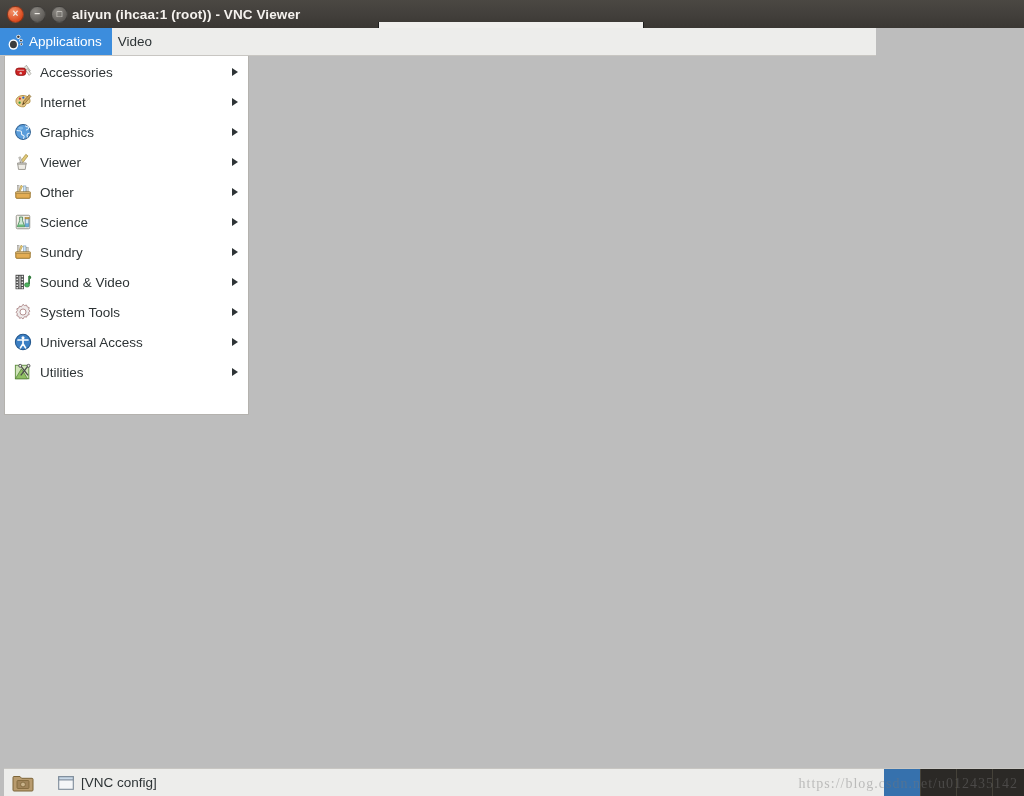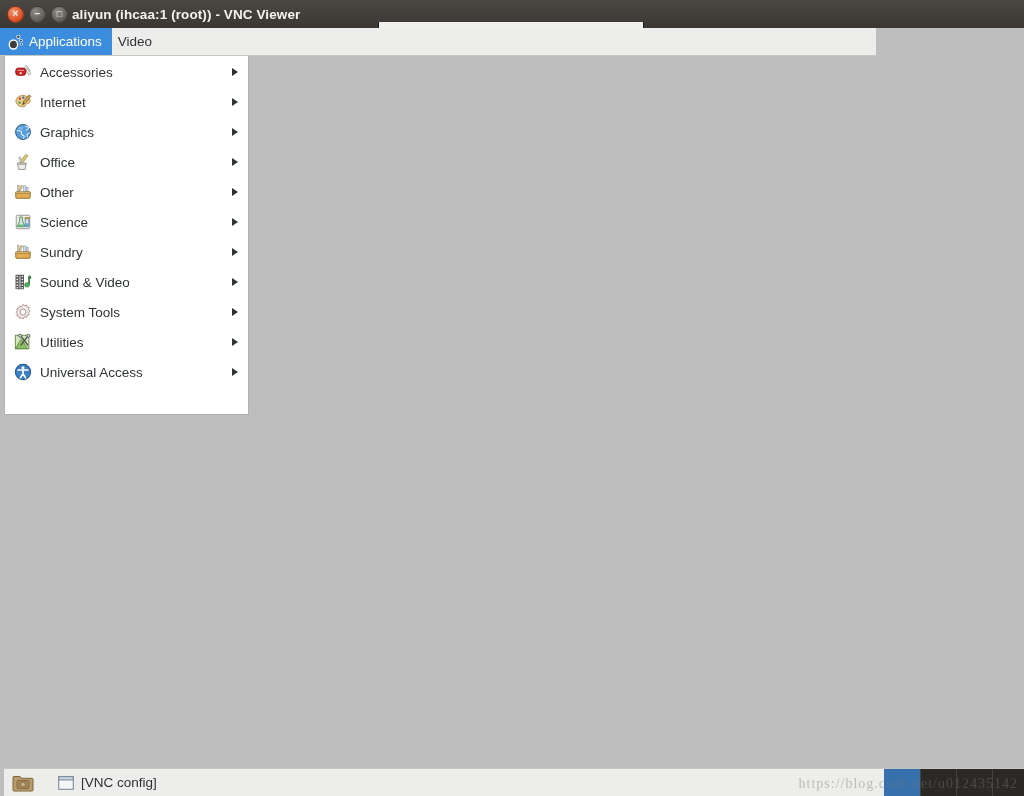--- a/index.html
+++ b/index.html
@@ -238,21 +238,21 @@
     </div>
 
     <div class="menu-item">
       <svg class="mi-icon" viewBox="0 0 16 16">
         <path d="M10.5 1.2 L12.4 2.6 L7.2 9.4 L5.3 8 Z" fill="#e0c97a" stroke="#9a7f2c" stroke-width=".55"></path>
         <path d="M5.3 8 L7.2 9.4 L4.6 10.6 Z" fill="#4a4a4a"></path>
         <path d="M4.2 4 L5.6 3.4 L8 9.6 L6.6 10.2 Z" fill="#d8d6d0" stroke="#8f8d86" stroke-width=".5"></path>
         <path d="M3.2 9 h7.6 l-.8 5.6 H4 Z" fill="#eeece6" stroke="#8f8d86" stroke-width=".75"></path>
         <path d="M3.2 9 h7.6 v1.1 H3.2 Z" fill="#d6d4ce" stroke="#8f8d86" stroke-width=".5"></path>
       </svg>
-      <span class="mi-label">Office</span>
+      <span class="mi-label">Viewer</span>
       <span class="mi-arrow"></span>
     </div>
 
     <div class="menu-item">
       <svg class="mi-icon" viewBox="0 0 16 16">
         <rect x="3" y="2.2" width="1.5" height="6" fill="#d9d6cd" stroke="#8f8d86" stroke-width=".45"></rect>
         <path d="M6.2 2 L7.6 2.8 L5.6 7.2 L4.6 6.6 Z" fill="#e8cc7d" stroke="#9a7f2c" stroke-width=".45"></path>
         <rect x="8.6" y="2.6" width="2" height="5.6" fill="#cfe3f2" stroke="#5f87a8" stroke-width=".45"></rect>
         <rect x="11.2" y="4" width="1.4" height="4.2" fill="#d8d6d0" stroke="#8f8d86" stroke-width=".45"></rect>
         <rect x="1.6" y="8" width="12.8" height="5.6" rx=".8" fill="#e3ad54" stroke="#8f6a20" stroke-width=".8"></rect>
@@ -316,42 +316,42 @@
       <svg class="mi-icon" viewBox="0 0 16 16">
         <path d="M8 1.2 l1.4 1.1 1.7-.5.7 1.7 1.7.6-.5 1.7 1.1 1.4-1.1 1.4.5 1.7-1.7.6-.7 1.7-1.7-.5L8 14.2 6.6 13.1 4.9 13.6 4.2 11.9 2.5 11.3 3 9.6 1.9 8.2 3 6.8 2.5 5.1 4.2 4.5 4.9 2.8 6.6 3.3 Z" fill="#eeeaea" stroke="#b08c8c" stroke-width=".85" stroke-linejoin="round"></path>
         <circle cx="8" cy="8" r="2.7" fill="#ffffff" stroke="#b08c8c" stroke-width=".85"></circle>
       </svg>
       <span class="mi-label">System Tools</span>
       <span class="mi-arrow"></span>
     </div>
 
     <div class="menu-item">
       <svg class="mi-icon" viewBox="0 0 16 16">
+        <circle cx="8" cy="8" r="6.8" fill="#3b7fc4" stroke="#24578c" stroke-width=".9"></circle>
+        <circle cx="8" cy="4.2" r="1.35" fill="#ffffff"></circle>
+        <path d="M3.6 6.2 h8.8" stroke="#ffffff" stroke-width="1.5" stroke-linecap="round"></path>
+        <path d="M8 6.2 v3.4 l-2.3 3.6 M8 9.6 l2.3 3.6" stroke="#ffffff" stroke-width="1.5" stroke-linecap="round" fill="none"></path>
+      </svg>
+      <span class="mi-label">Universal Access</span>
+      <span class="mi-arrow"></span>
+    </div>
+
+    <div class="menu-item">
+      <svg class="mi-icon" viewBox="0 0 16 16">
         <rect x="1.2" y="2" width="12" height="12" fill="#cfe4b8" stroke="#5c8a3c" stroke-width=".8"></rect>
         <path d="M1.2 14 L6.6 5.2 L12 14 Z" fill="#8fbf63" stroke="#4e7a32" stroke-width=".6"></path>
         <path d="M6 2.6 L12.5 11" stroke="#4a4a4a" stroke-width="1.1" fill="none"></path>
         <path d="M12.5 2.6 L6 11" stroke="#4a4a4a" stroke-width="1.1" fill="none"></path>
         <circle cx="5.5" cy="2.5" r="1.3" fill="#f0f0f0" stroke="#4a4a4a" stroke-width=".8"></circle>
         <circle cx="12.9" cy="2.5" r="1.3" fill="#f0f0f0" stroke="#4a4a4a" stroke-width=".8"></circle>
       </svg>
       <span class="mi-label">Utilities</span>
       <span class="mi-arrow"></span>
     </div>
 
-    <div class="menu-item">
-      <svg class="mi-icon" viewBox="0 0 16 16">
-        <circle cx="8" cy="8" r="6.8" fill="#3b7fc4" stroke="#24578c" stroke-width=".9"></circle>
-        <circle cx="8" cy="4.2" r="1.35" fill="#ffffff"></circle>
-        <path d="M3.6 6.2 h8.8" stroke="#ffffff" stroke-width="1.5" stroke-linecap="round"></path>
-        <path d="M8 6.2 v3.4 l-2.3 3.6 M8 9.6 l2.3 3.6" stroke="#ffffff" stroke-width="1.5" stroke-linecap="round" fill="none"></path>
-      </svg>
-      <span class="mi-label">Universal Access</span>
-      <span class="mi-arrow"></span>
-    </div>
-
   </div>
 
   <div id="watermark">https://blog.csdn.net/u012435142</div>
 
   <div id="taskbar">
 
     <svg id="showdesktop" viewBox="0 0 22 20">
       <path d="M1 4.5 a1 1 0 0 1 1-1 h6 l1.6 1.8 h10.4 a1 1 0 0 1 1 1 V17 a1 1 0 0 1-1 1 H2 a1 1 0 0 1-1-1 Z" fill="#b89b6e" stroke="#7c6538" stroke-width="1"></path>
       <rect x="5" y="7.5" width="12" height="8" rx="1" fill="#a0845a" stroke="#7c6538" stroke-width=".8"></rect>
       <circle cx="11" cy="11.5" r="2.4" fill="#c9b38b" stroke="#7c6538" stroke-width=".8"></circle>

